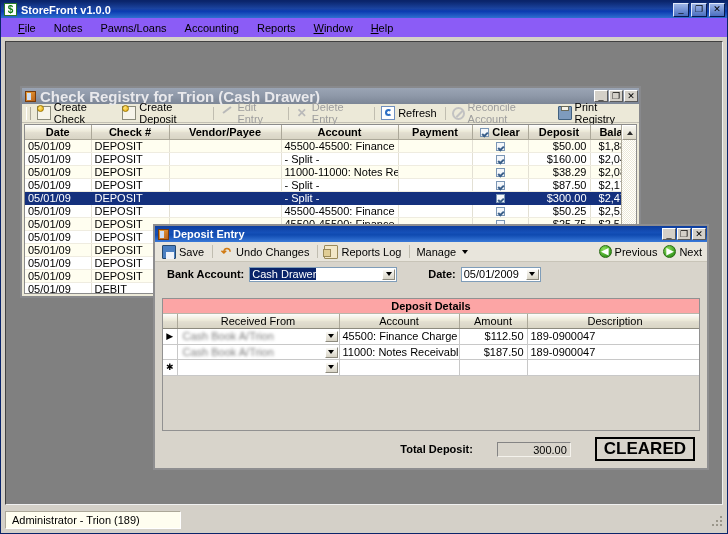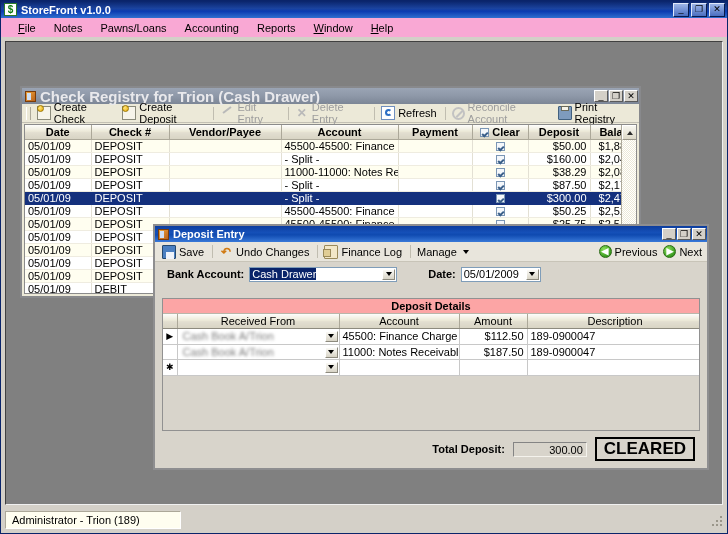--- a/index.html
+++ b/index.html
@@ -40,21 +40,21 @@
     width:16px;height:14px;
     background:linear-gradient(to bottom,#9db5e8,#4a6ec0);
     border:1px solid #dfe8fb;
     border-right-color:#071a4a;border-bottom-color:#071a4a;
     box-sizing:border-box;
     display:flex;align-items:center;justify-content:center;
     color:#000;font-size:9px;line-height:1;font-family:"Liberation Sans",sans-serif;
   }
   
   .menubar{
-    height:19px;background:#f9a8d4;
+    height:19px;background:#8b5cf6;
     display:flex;align-items:center;
     padding-left:8px;
     border-bottom:1px solid #d4d0c8;
   }
   .menuitem{
     padding:2px 9px;font-size:11px;color:#000;
   }
   .menuitem u{text-decoration:underline;}
   
   .mdi{
@@ -252,21 +252,21 @@
   .rowarrow{color:#000;font-size:9px;line-height:15px;}
   .blur{
     filter:blur(1.6px);color:#7e7e7e;font-size:11px;
     padding-left:2px;user-select:none;
   }
   .cellcombo{position:relative;padding-right:15px !important;}
   .cellcombo .cbtn{right:1px;top:2px;}
   .detail-blank{background:#d8d4cb;height:100%;}
   .footer{
     position:absolute;left:0;right:0;bottom:0;height:38px;
-    display:flex;align-items:center;justify-content:flex-end;padding-right:12px;gap:8px;margin-left:48px;
+    display:flex;align-items:center;justify-content:flex-end;padding-right:12px;gap:24px;margin-left:48px;
   }
   .totalbox{
     width:74px;height:15px;background:#d8d4cb;
     border:1px solid #848484;border-right-color:#f4f2ec;border-bottom-color:#f4f2ec;
     box-sizing:border-box;text-align:right;padding-right:3px;font-size:11px;line-height:14px;color:#000;
   }
   .stamp{
     border:2px solid #000;padding:1px 7px;font-size:17px;font-weight:bold;
     letter-spacing:0px;color:#000;background:#d8d4cb;line-height:1.05;
   }
@@ -534,21 +534,21 @@
           <span>Save</span>
         </span>
         <span class="tbsep"></span>
         <span class="tbtn">
           <span class="ico ico-undo">↶</span>
           <span>Undo Changes</span>
         </span>
         <span class="tbsep"></span>
         <span class="tbtn">
           <span class="ico ico-hist"></span>
-          <span>Finance Log</span>
+          <span>Reports Log</span>
         </span>
         <span class="tbsep"></span>
         <span class="tbtn">
           <span>Manage</span>
           <span class="arr-dn" style="margin-left:3px"></span>
         </span>
         <span class="navbtns">
           <span class="tbtn" style="padding:0;gap:3px">
             <span class="ico-green">◀</span>
             <span>Previous</span>

